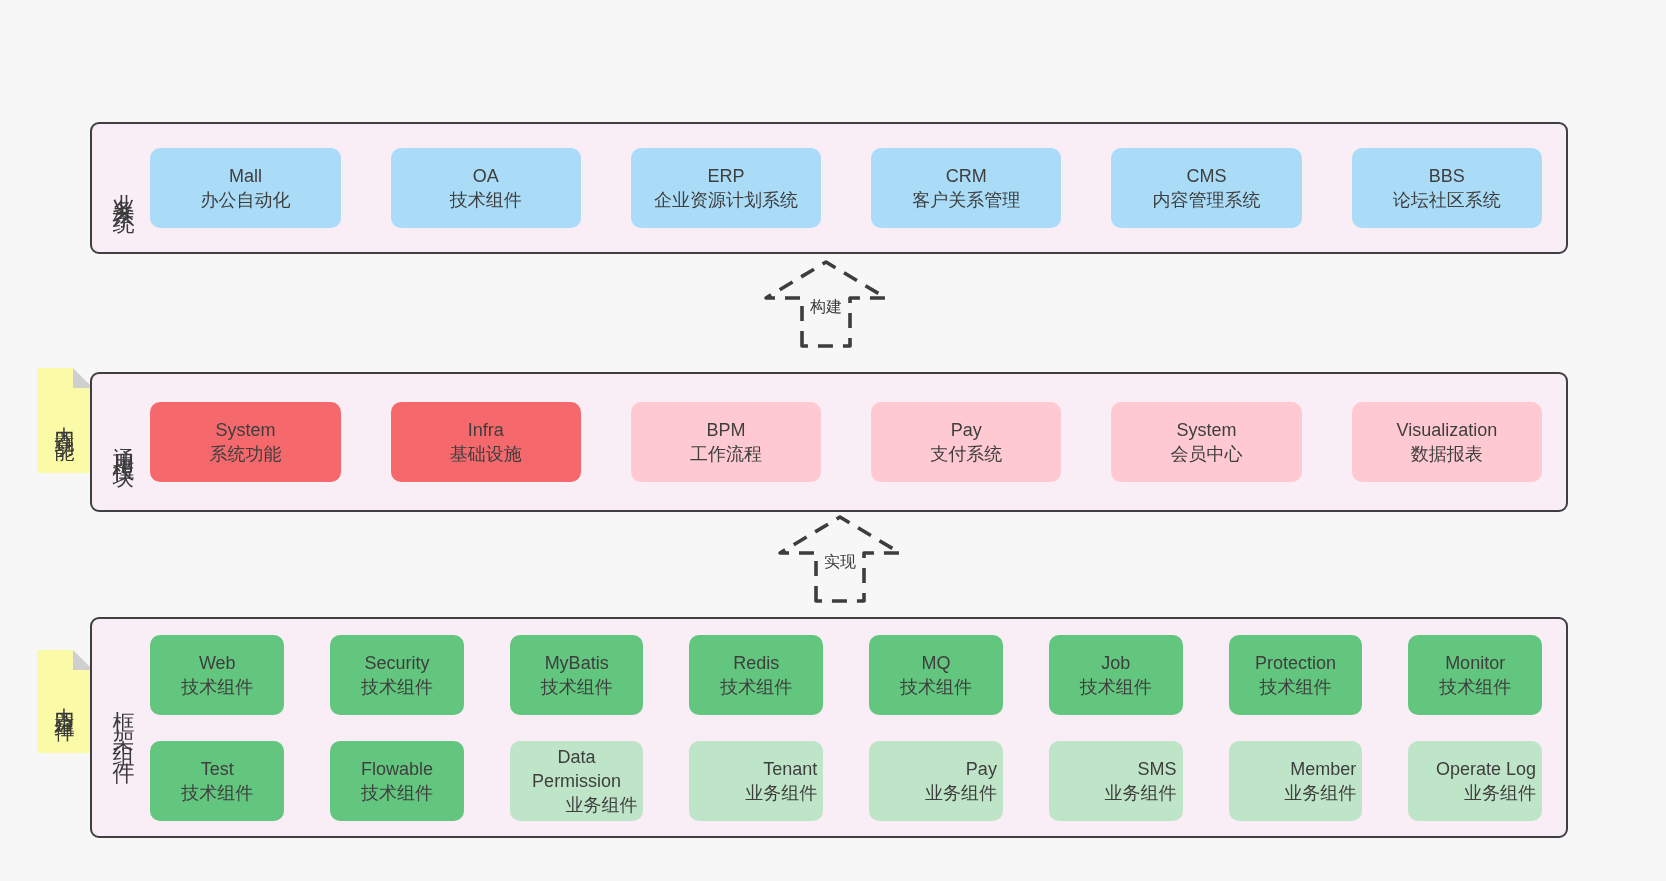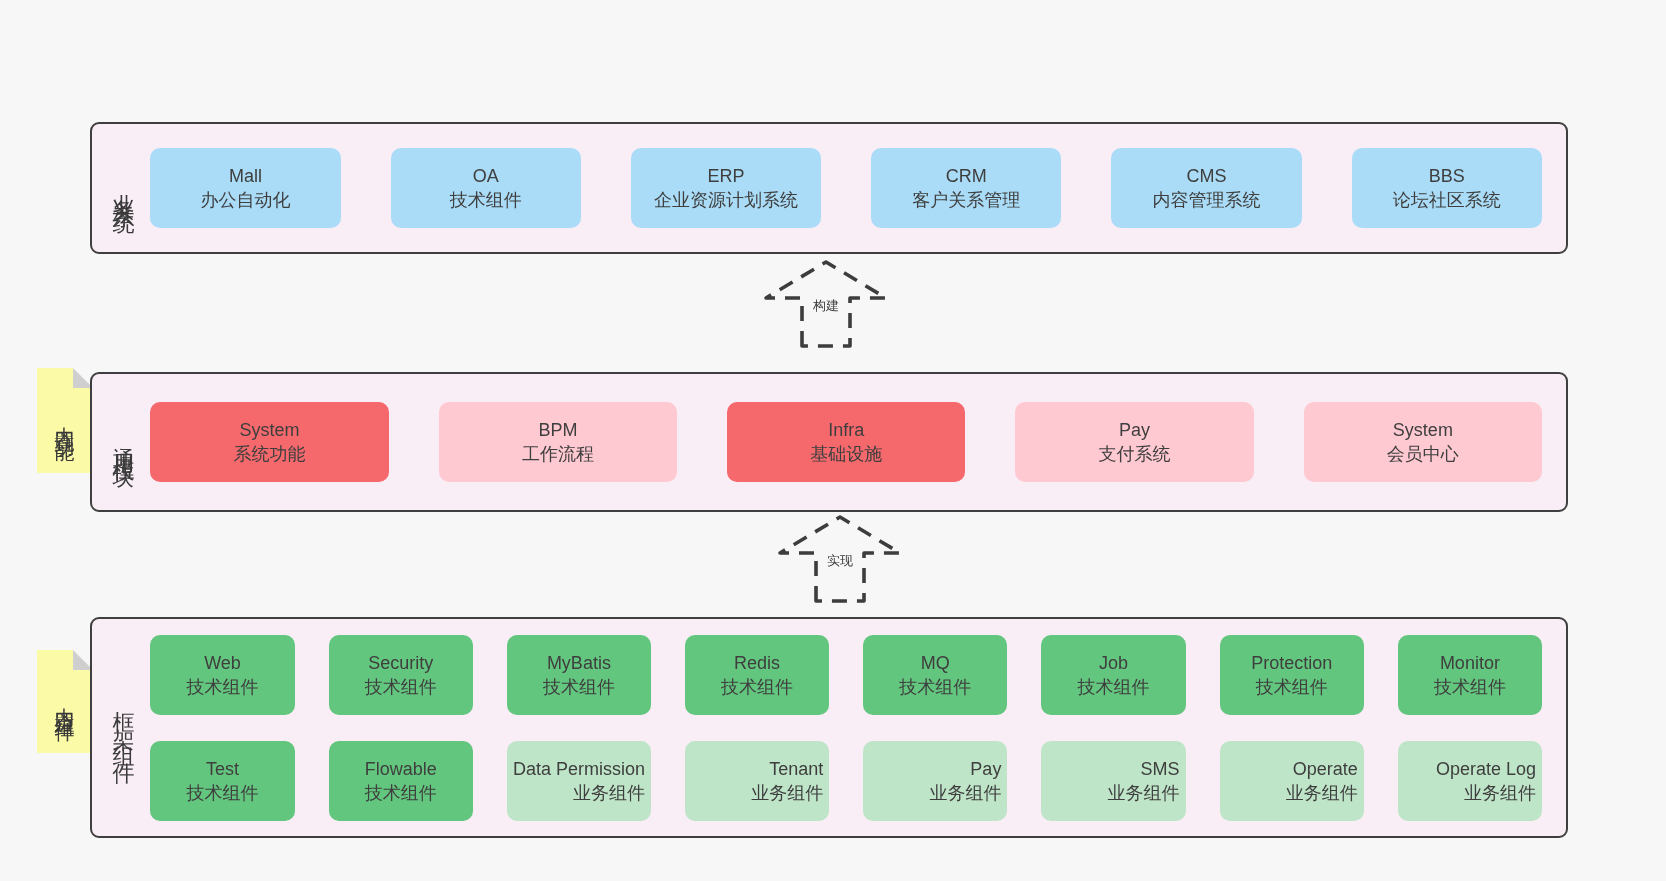--- a/index.html
+++ b/index.html
@@ -15,35 +15,35 @@
 
   .vlabel { writing-mode:vertical-rl; font-size:22px; letter-spacing:6px;
             color:#3a3a3a; margin-left:18px; flex:none; line-height:1.2; }
   .vlabel.wide { letter-spacing:17px; }
 
   .boxrow { flex:1; display:flex; gap:50px; margin:0 24px 0 14px; }
   .box { border-radius:10px; display:flex; flex-direction:column; align-items:center;
          justify-content:center; text-align:center; font-size:18px; line-height:24px; color:#3e3e3e; }
   .boxrow .box { flex:1; height:80px; }
 
-  .grid { flex:1; display:grid; grid-template-columns:repeat(8,1fr); gap:26px 34px; margin:0 24px 0 14px; }
+  .grid { flex:1; display:grid; grid-template-columns:repeat(8,1fr); gap:26px 46px; margin:0 24px 0 14px; }
   .grid .box { height:80px; padding:0 6px; }
 
   .blue  { background:#aadcf7; }
   .red   { background:#f5696d; }
   .pink  { background:#ffc9d2; }
   .green { background:#63c67e; }
   .lightgreen { background:#bfe5c8;align-items:flex-end; }
 
   .arrow { position:absolute; width:140px; height:92px; }
   #arrow-build     { left:756px; top:256px; }
   #arrow-implement { left:770px; top:511px; }
   .arrow svg { display:block; }
   .arrow-label { position:absolute; left:50%; top:40px; transform:translateX(-50%);
-                 background:#f8f7f8; padding:1px 3px; font-size:13px; color:#3a3a3a; white-space:nowrap; }
+                 background:#f8f7f8; padding:1px 3px; font-size:16px; color:#3a3a3a; white-space:nowrap; }
 
   .sticky { position:absolute; left:37px; width:56px; background:#fbfaa6;
             display:flex; align-items:center; justify-content:center; }
   #sticky-features   { top:368px; height:105px; }
   #sticky-components { top:650px; height:103px; }
   .sticky::before { content:""; position:absolute; top:0; right:0; width:0; height:0;
                     border-style:solid; border-width:0 20px 20px 0;
                     border-color:#f8f7f8 #f8f7f8 #cfcfcf #cfcfcf; }
   .sticky span { writing-mode:vertical-rl; font-size:20px; letter-spacing:5px; color:#383838; line-height:1.1; }
 </style>
@@ -96,35 +96,39 @@
     <span class="arrow-label">构建</span>
   </div>
 
   <div class="panel" id="panel-modules">
     <div class="vlabel">通用模块</div>
     <div class="boxrow">
       <div class="box red">
         <div>System</div>
         <div>系统功能</div>
       </div>
-      <div class="box pink">
-        <div>BPM</div>
-        <div>工作流程</div>
-      </div>
       <div class="box red">
         <div>Infra</div>
         <div>基础设施</div>
       </div>
       <div class="box pink">
+        <div>BPM</div>
+        <div>工作流程</div>
+      </div>
+      <div class="box pink">
         <div>Pay</div>
         <div>支付系统</div>
       </div>
       <div class="box pink">
         <div>System</div>
         <div>会员中心</div>
+      </div>
+      <div class="box pink">
+        <div>Visualization</div>
+        <div>数据报表</div>
       </div>
     </div>
   </div>
 
   <div class="arrow" id="arrow-implement">
     <svg width="140" height="92" viewBox="0 0 140 92">
       <path d="M46 90 L46 42 L10 42 L70 6 L130 42 L94 42 L94 90 Z" fill="#f8f7f8" stroke="#3d3d3d" stroke-width="3.6" stroke-dasharray="15 10" stroke-linejoin="round"></path>
     </svg>
     <span class="arrow-label">实现</span>
   </div>
@@ -183,21 +187,21 @@
       </div>
       <div class="box lightgreen">
         <div>Pay</div>
         <div>业务组件</div>
       </div>
       <div class="box lightgreen">
         <div>SMS</div>
         <div>业务组件</div>
       </div>
       <div class="box lightgreen">
-        <div>Operate</div>
+        <div>Member</div>
         <div>业务组件</div>
       </div>
       <div class="box lightgreen">
         <div>Operate Log</div>
         <div>业务组件</div>
       </div>
     </div>
   </div>
 
 </div>

